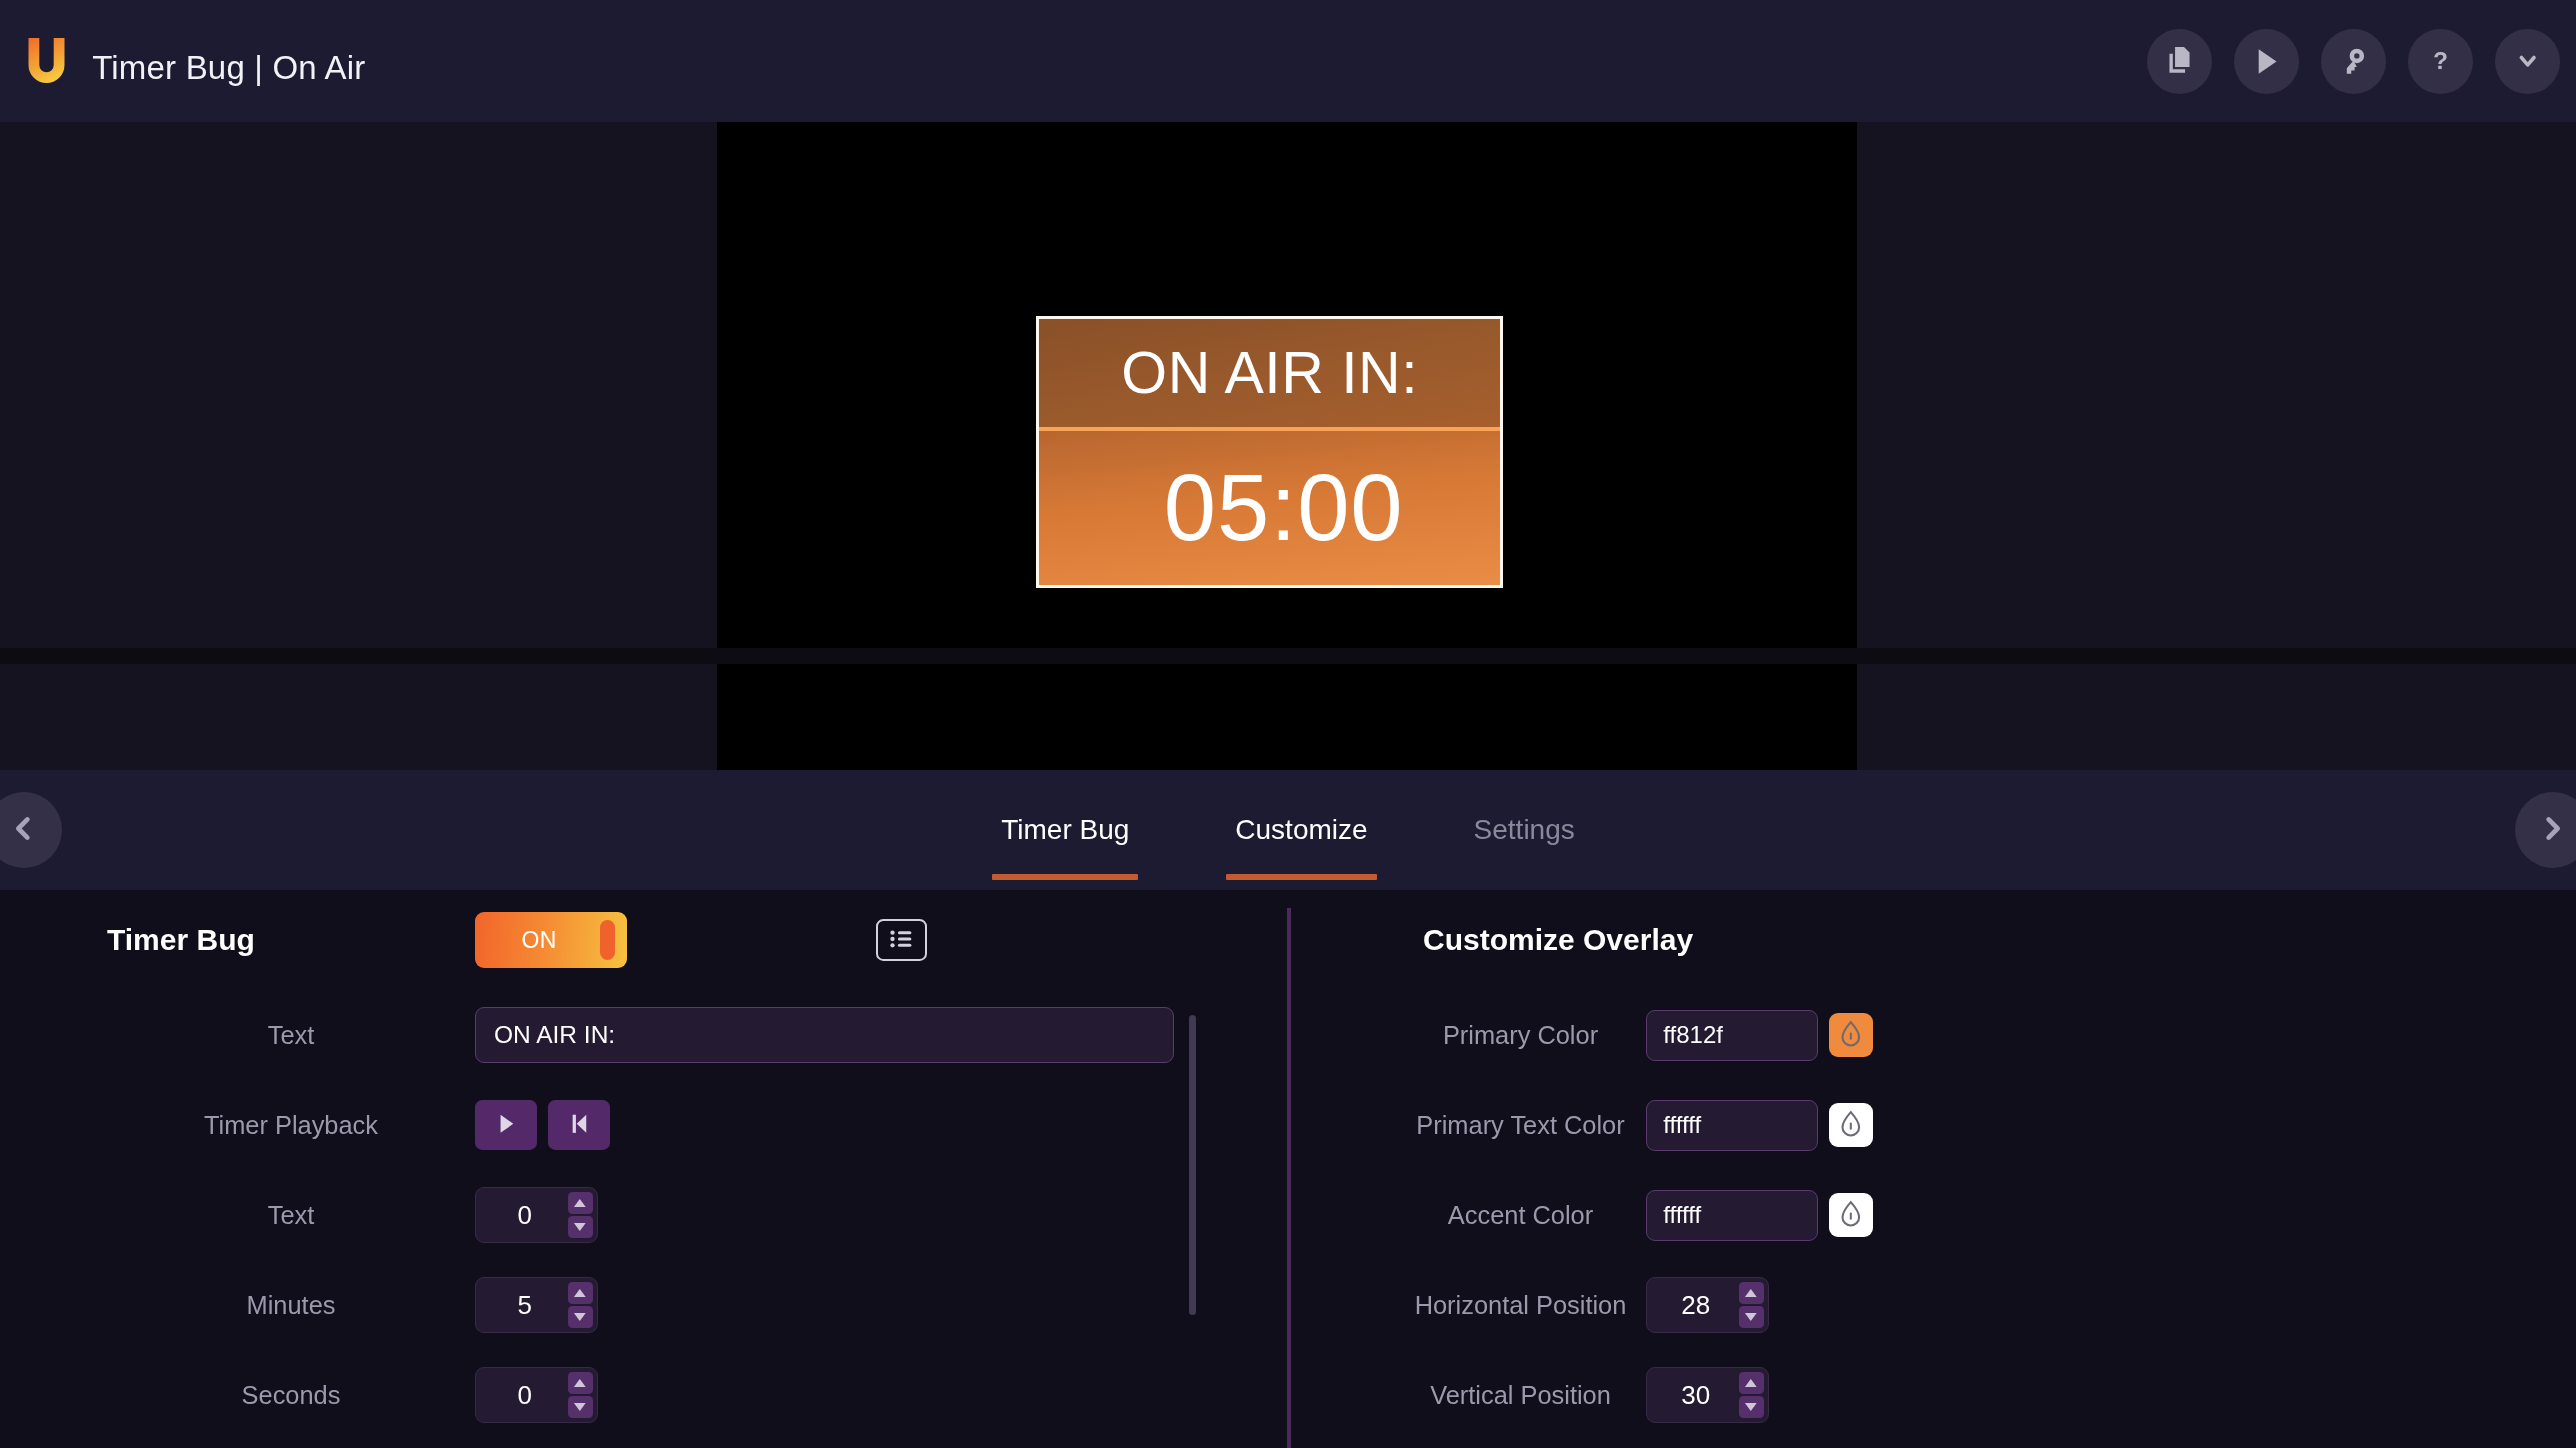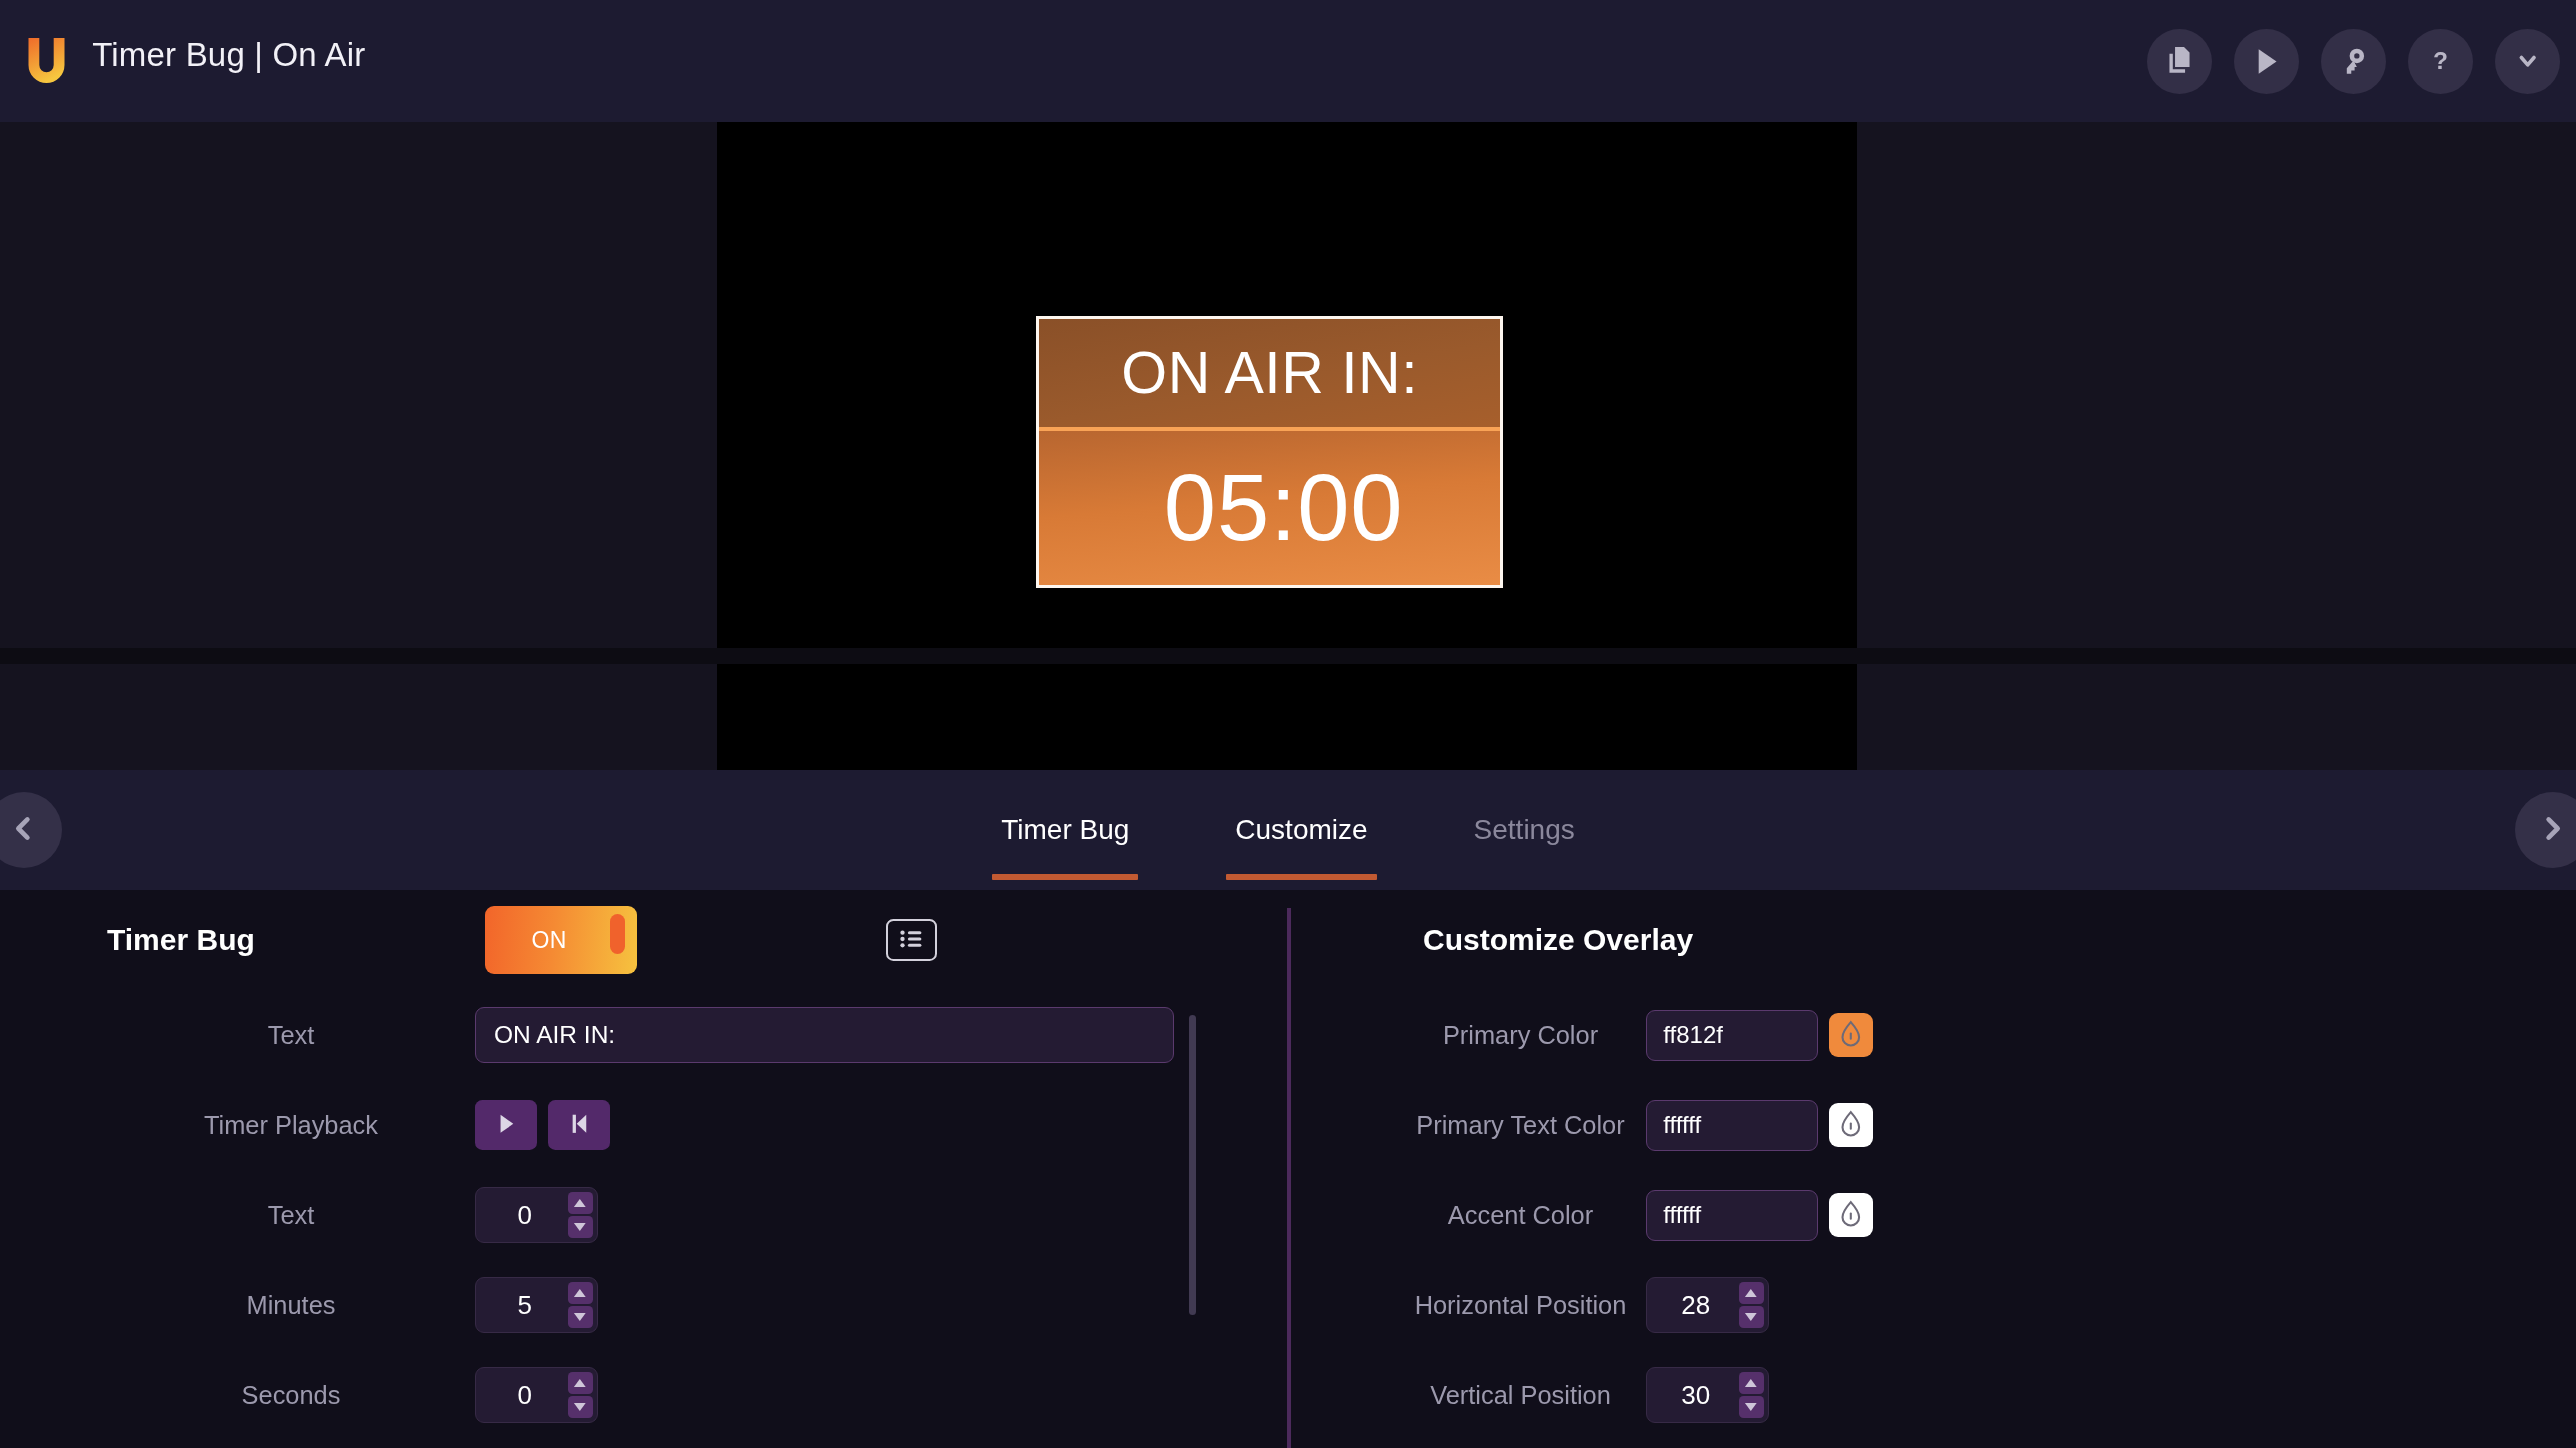--- a/index.html
+++ b/index.html
@@ -10,21 +10,21 @@
     overflow: hidden;
   }
 
   
   .header {
     position: absolute; top: 0; left: 0;
     width: 2576px; height: 122px;
     background: #1d1b31;
     display: flex; align-items: center;
   }
-  .brand { display: flex; align-items: flex-start; margin-left: 23.6px; }
+  .brand { display: flex; align-items: flex-end; margin-left: 23.6px; }
   .logo-u { width: 45px; height: 51px; position: relative; }
   .logo-u svg { display: block; }
   .brand-title {
     margin-left: 23.6px;
     font-size: 33px; color: #f2f1f7; font-weight: 400;
     letter-spacing: 0.2px; white-space: nowrap;
   }
   .header-actions {
     margin-left: auto; margin-right: 16.3px;
     display: flex; align-items: center; gap: 22px;
@@ -139,24 +139,24 @@
     display: flex; align-items: center;
     height: 100px;
   }
   .panel-title {
     font-size: 30px; color: #ffffff; font-weight: 700;
   }
   .panel-left .panel-title { margin-left: 107px; width: 368px; }
   .panel-right .panel-title { margin-left: 120px; }
 
   .toggle {
-    width: 152px; height: 68px; border-radius: 9px;
+    width: 152px; height: 56px; border-radius: 9px;
     background: linear-gradient(95deg, #f2652a 0%, #f58a33 45%, #f6c23f 100%);
     position: relative; display: flex; align-items: center;
-    justify-content: center; cursor: pointer; border: none; margin-left: 10px;
+    justify-content: center; cursor: pointer; border: none;
   }
   .toggle-label {
     font-size: 23px; color: #ffffff; letter-spacing: 0.5px;
     margin-right: 23.6px;
   }
   .toggle-knob {
     position: absolute; right: 11.8px; top: 8.2px;
     width: 15.4px; height: 40px; border-radius: 8.2px;
     background: #f0622c;
   }

